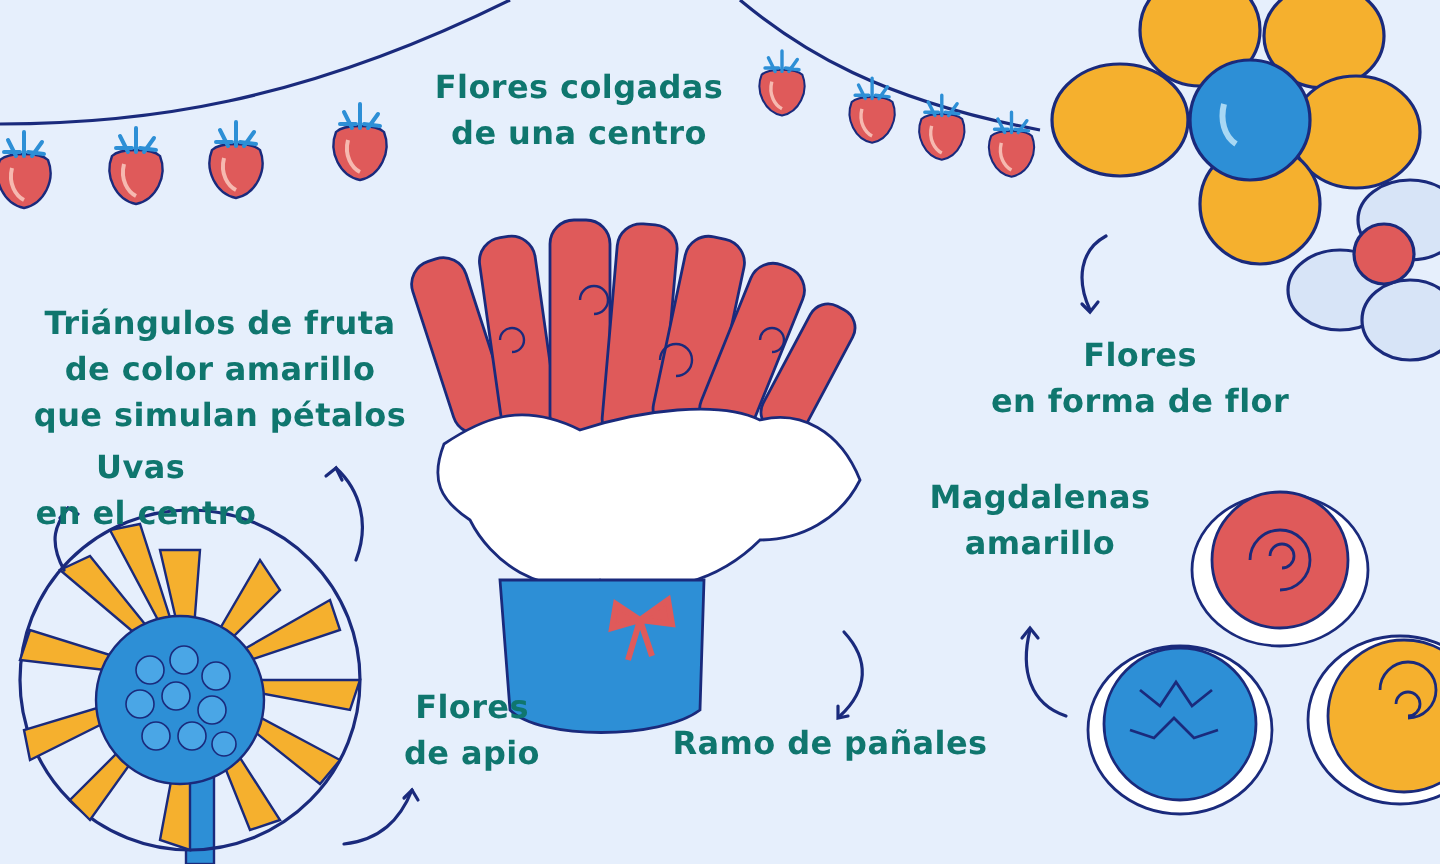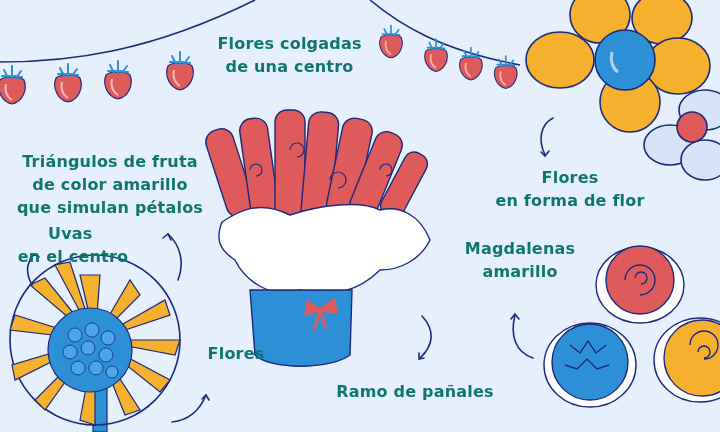--- a/index.html
+++ b/index.html
@@ -145,23 +145,24 @@
   <span>que simulan pétalos</span>
 </div>
 
 <div class="label" style="left:10px;top:222px;width:120px;text-align:left;">
   <span style="padding-left:38px;">Uvas</span>
   <span style="padding-left:6px;text-align:center;">en el centro</span>
 </div>
 
 <div class="label" style="left:196px;top:342px;width:80px;">
   <span>Flores</span>
+  <span>de apio</span>
 </div>
 
-<div class="label" style="left:330px;top:380px;width:170px;">
+<div class="label" style="left:330px;top:360px;width:170px;">
   <span>Ramo de pañales</span>
 </div>
 
 <div class="label" style="left:490px;top:166px;width:160px;">
   <span>Flores</span>
   <span>en forma de flor</span>
 </div>
 
 <div class="label" style="left:455px;top:237px;width:130px;">
   <span>Magdalenas</span>

